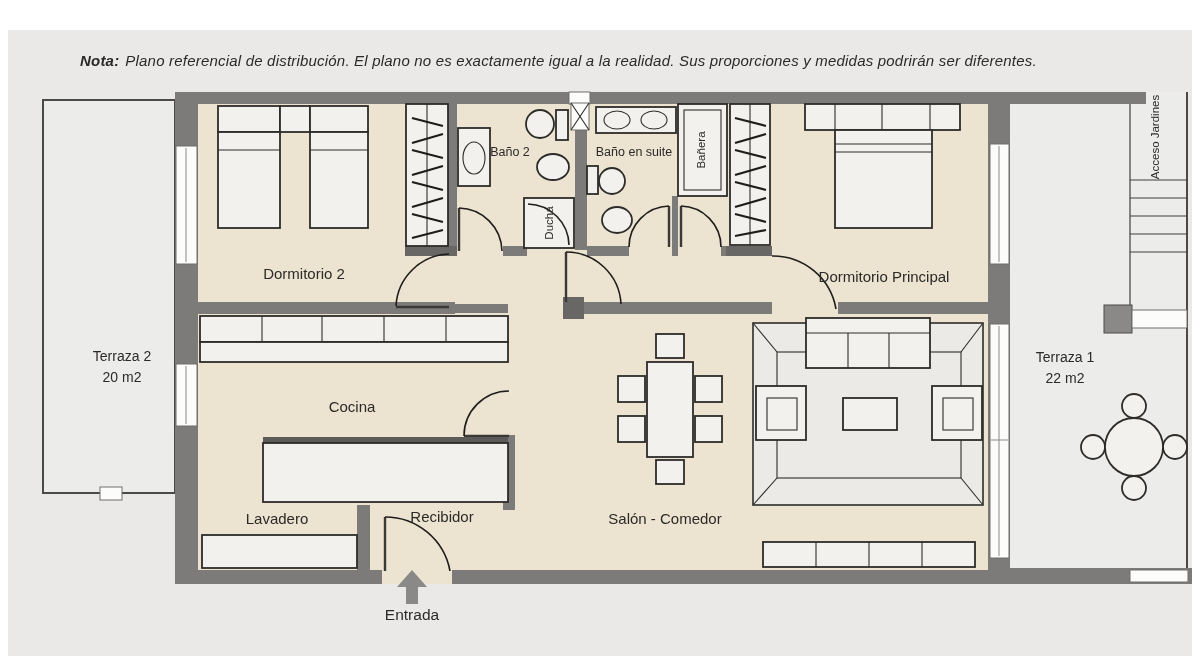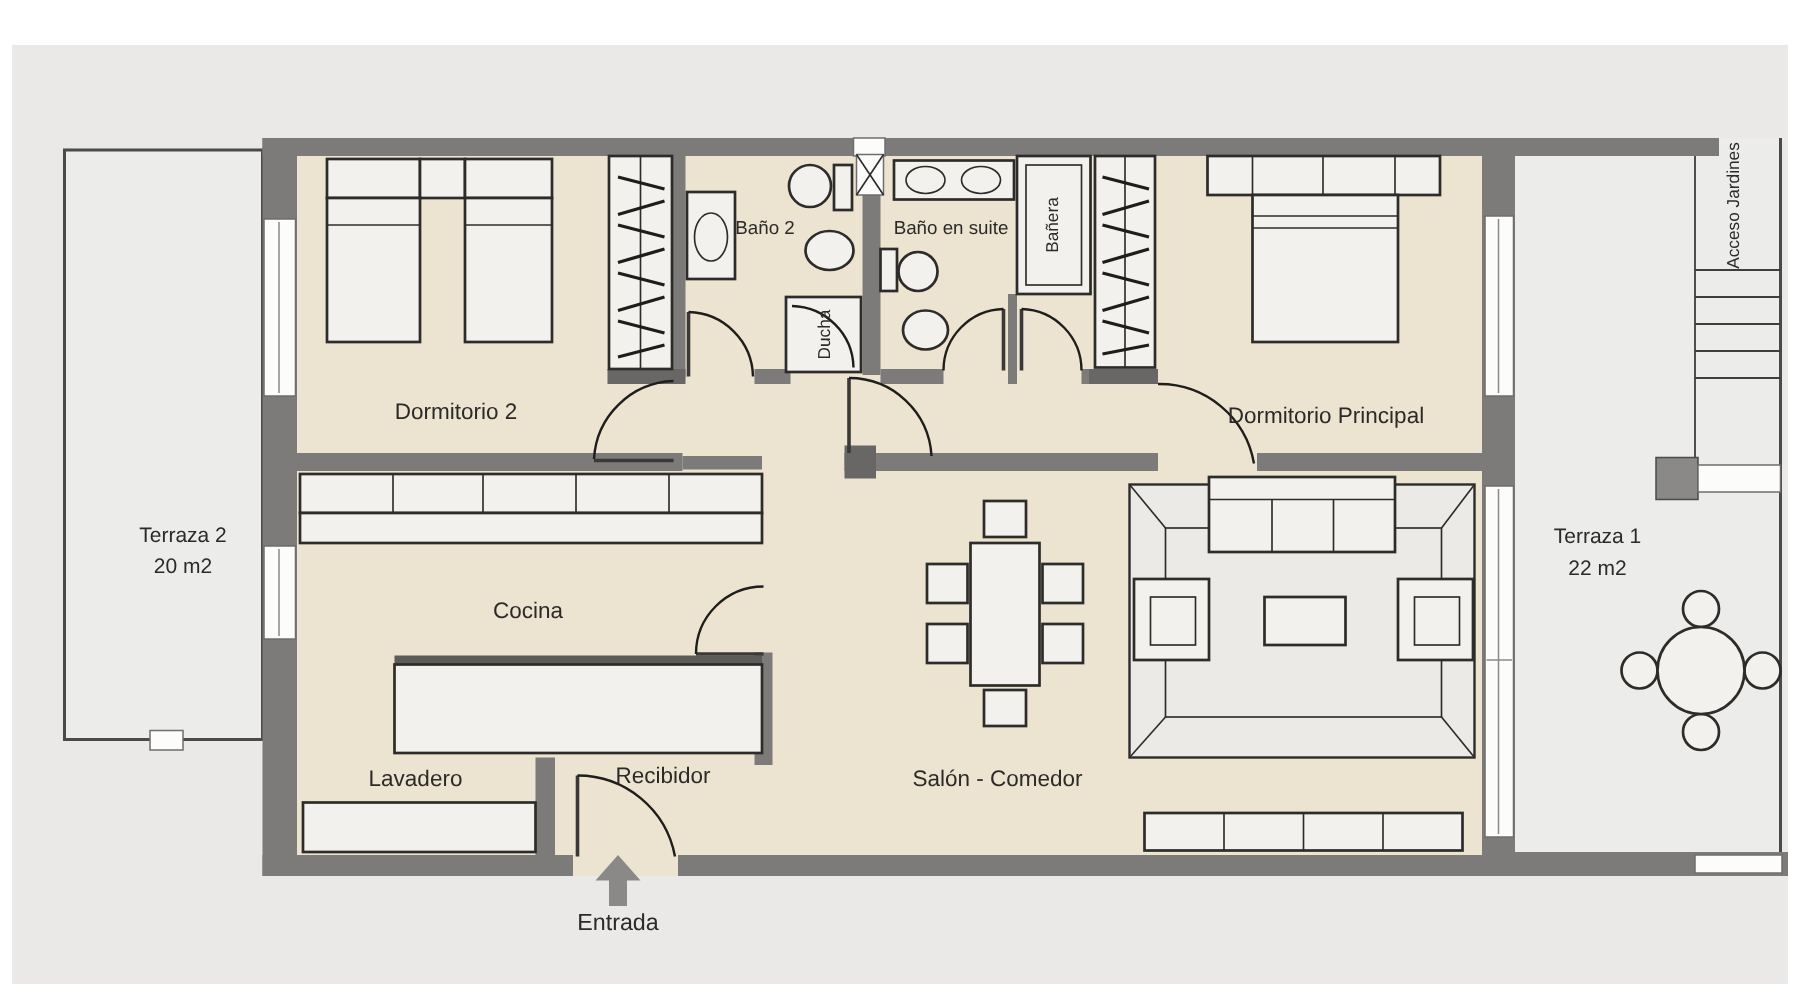--- a/index.html
+++ b/index.html
@@ -25,20 +25,21 @@
   .lblm{font-family:"Liberation Sans",sans-serif;font-size:12.5px;fill:var(--c-text);}
   .lbls{font-family:"Liberation Sans",sans-serif;font-size:11.5px;fill:var(--c-text);}
   .lblt{font-family:"Liberation Sans",sans-serif;font-size:14px;fill:var(--c-text);}
   .arrow{fill:var(--c-arrow);}
 </style>
 </head>
 <body>
 
 <div class="page">
   <div class="panel"></div>
+  <div class="note"><b>Nota:</b><span>Plano referencial de distribución. El plano no es exactamente igual a la realidad. Sus proporciones y medidas podrirán ser diferentes.</span></div>
 
   <svg width="1200" height="672" viewBox="0 0 1200 672">
 
     <g>
       <rect class="terr" x="43" y="100" width="132" height="393"></rect>
       <rect class="win" x="100" y="487" width="22" height="13"></rect>
       <text class="lblt" x="122" y="361" text-anchor="middle">Terraza 2</text>
       <text class="lblt" x="122" y="382" text-anchor="middle">20 m2</text>
     </g>
 

